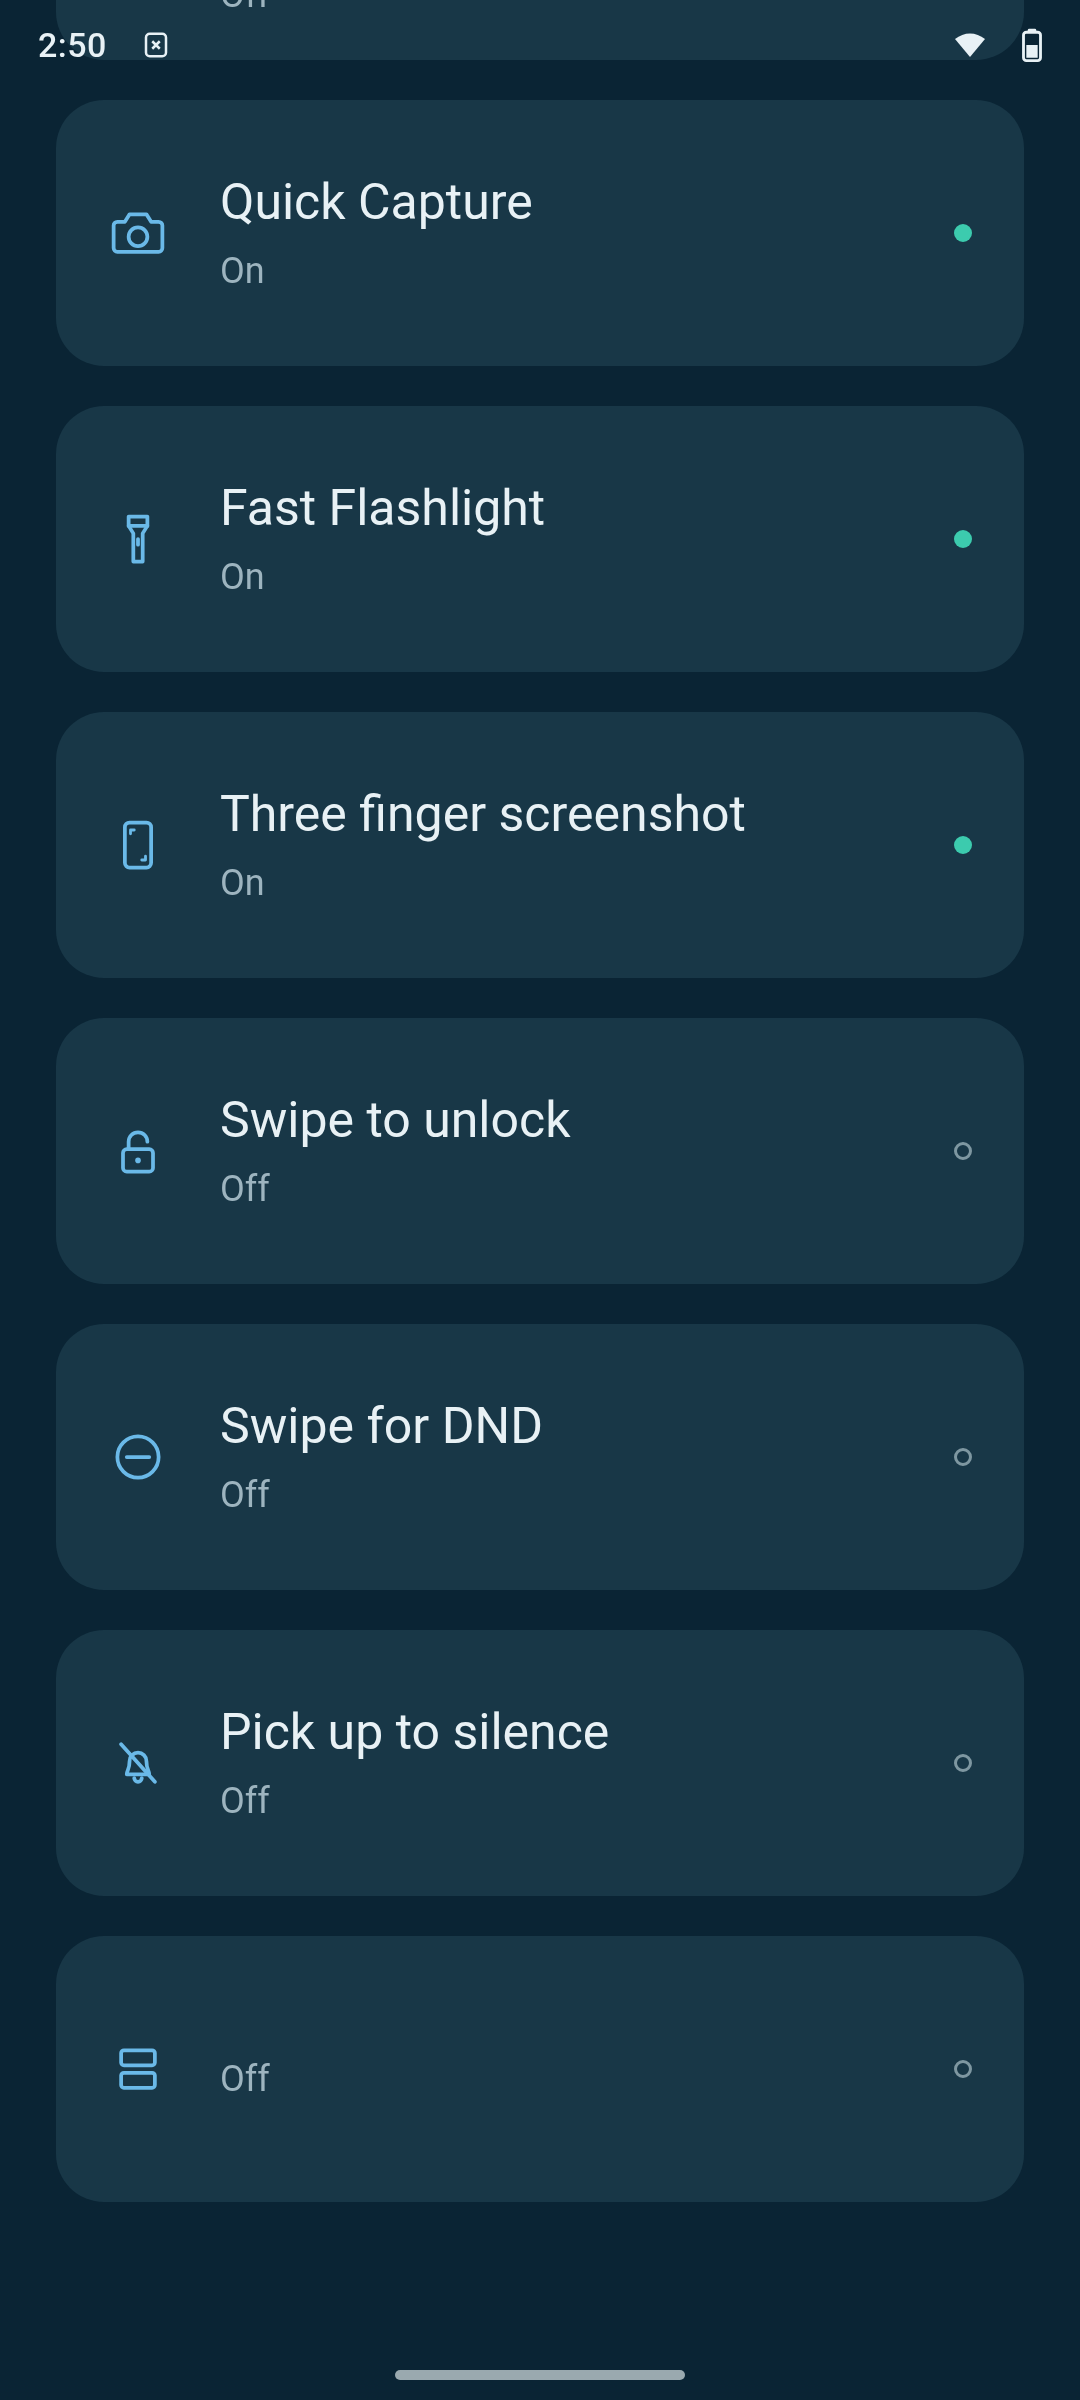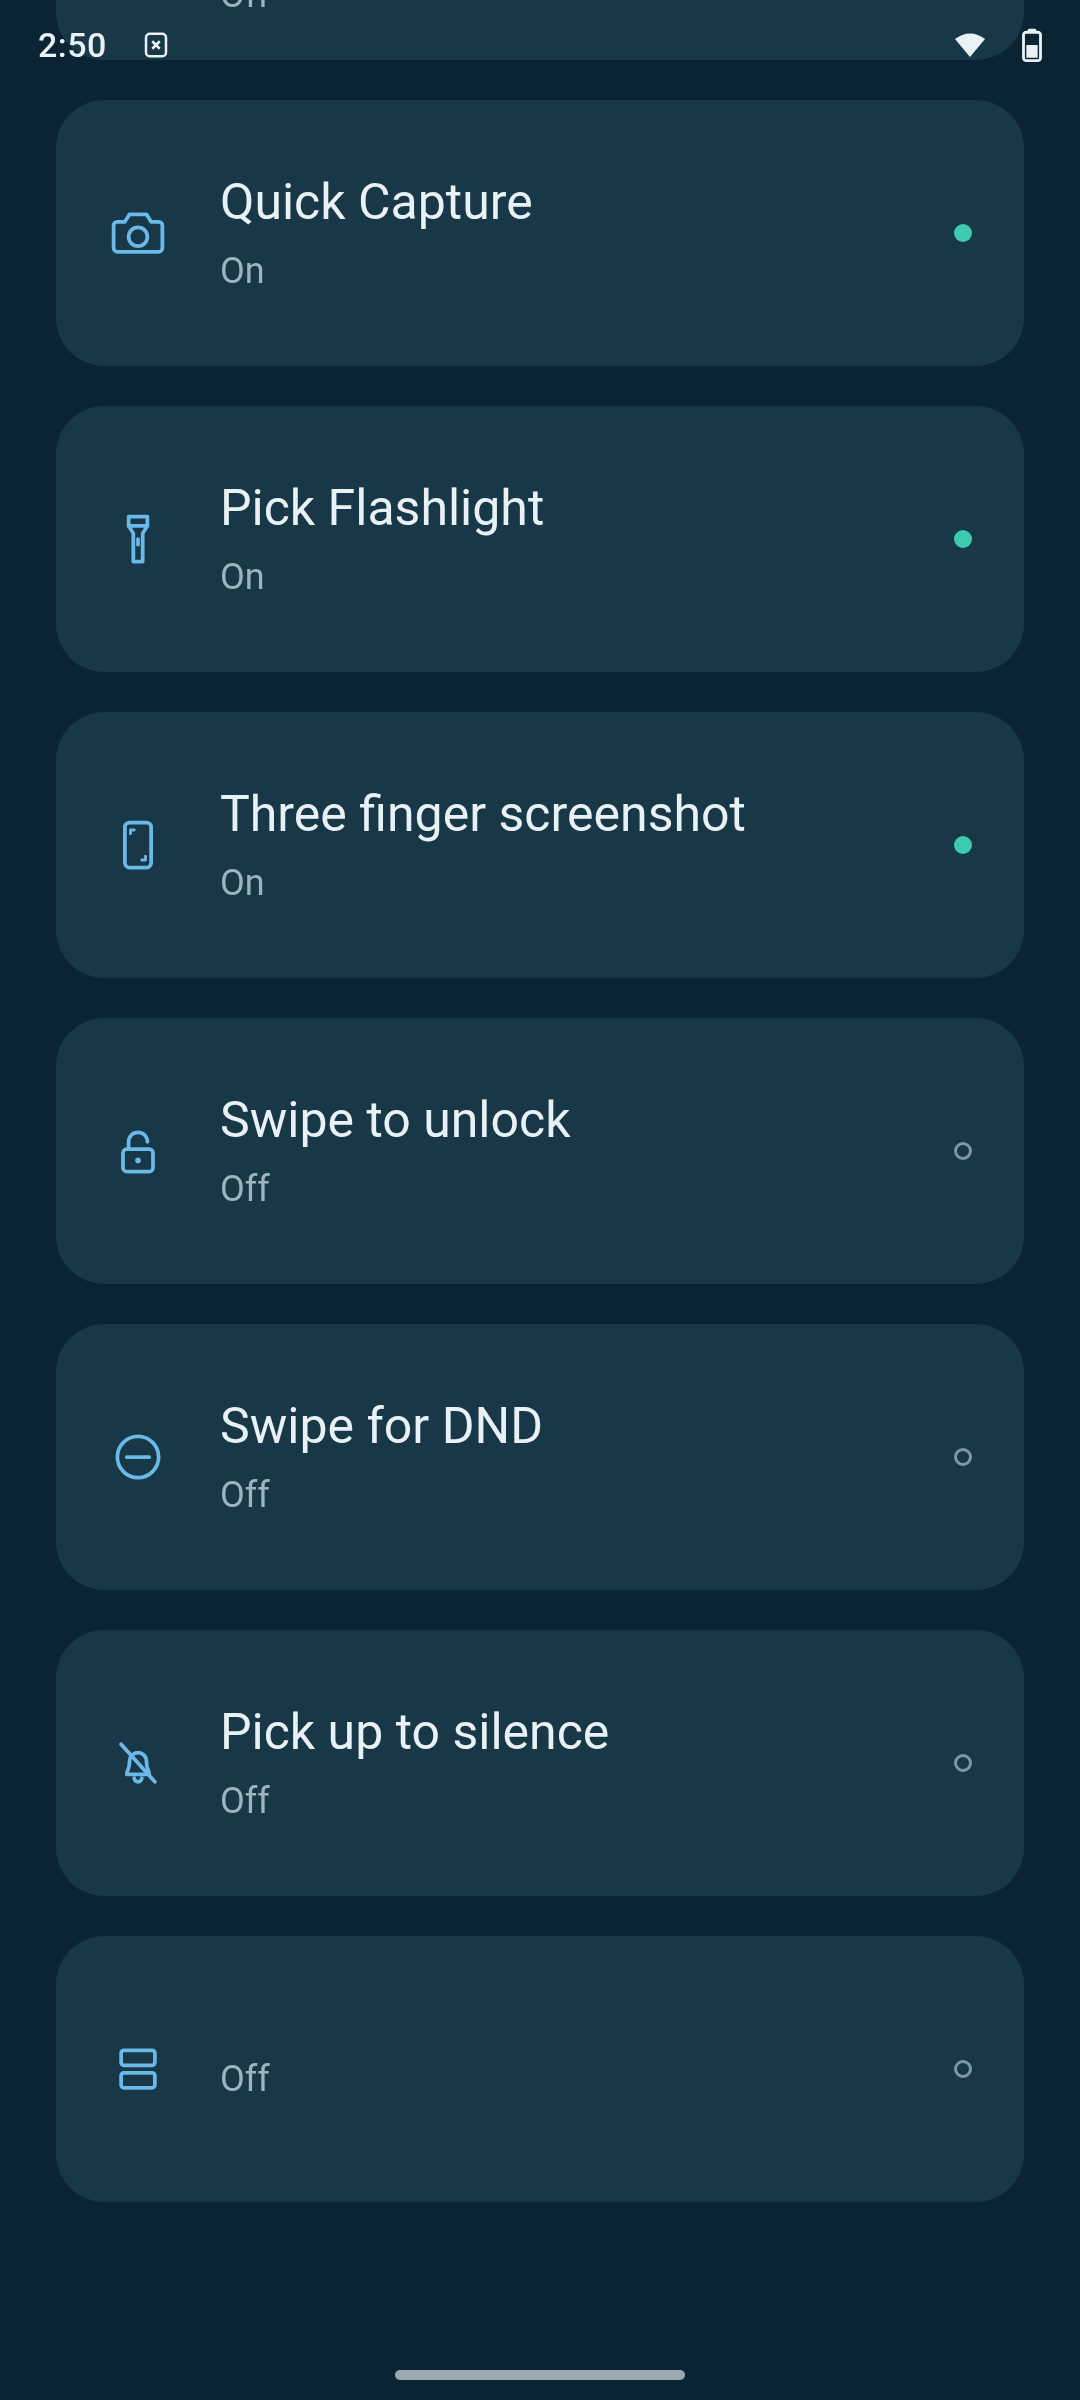--- a/index.html
+++ b/index.html
@@ -167,21 +167,21 @@
 
   <div class="card">
     <div class="icon-wrap">
       <svg viewBox="0 0 64 64">
         <path d="M22 8 h20 v10 l-5 8 v30 h-10 V26 l-5 -8 z"></path>
         <line x1="22" y1="18" x2="42" y2="18"></line>
         <line x1="32" y1="32" x2="32" y2="38"></line>
       </svg>
     </div>
     <div class="text-stack">
-      <div class="title">Pick Flashlight</div>
+      <div class="title">Fast Flashlight</div>
       <div class="status">On</div>
     </div>
     <div class="dot on"></div>
   </div>
 
   <div class="card">
     <div class="icon-wrap">
       <svg viewBox="0 0 64 64">
         <rect x="18" y="8" width="28" height="48" rx="5"></rect>
         <path d="M24 20 v-4 h4 M40 44 v4 h-4" stroke-width="3"></path>

